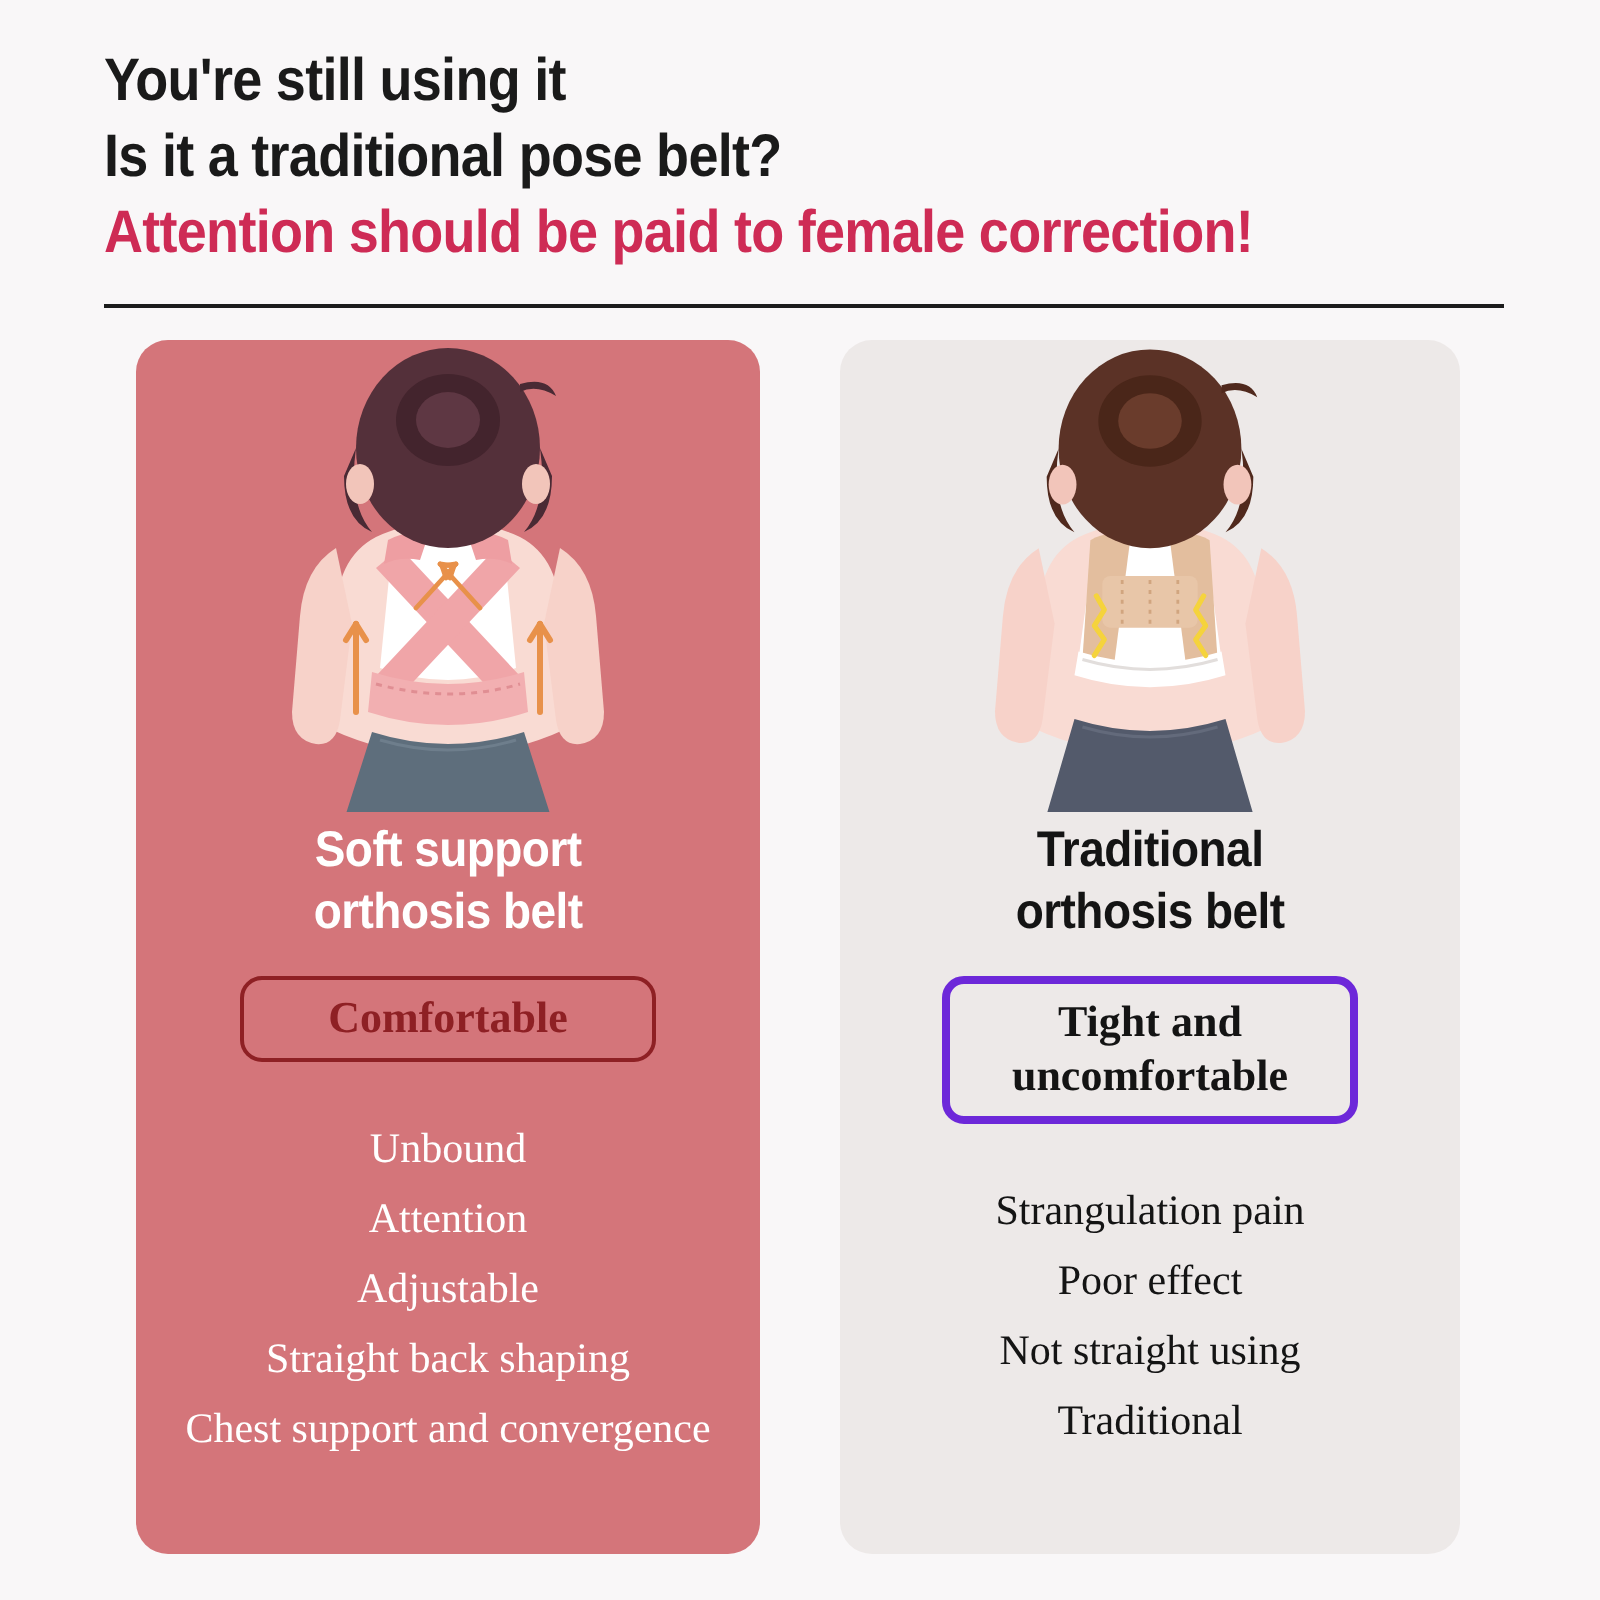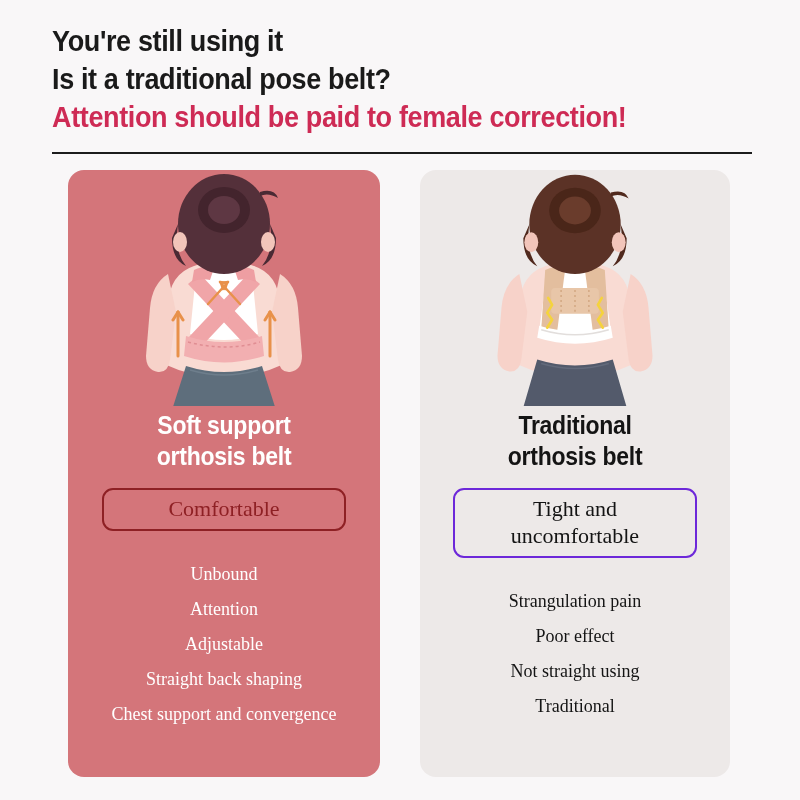--- a/index.html
+++ b/index.html
@@ -100,47 +100,48 @@
     margin-top: 4px;
     transform: scaleX(0.92);
   }
 
   .card--left .card-title { color: #FFFFFF; }
   .card--right .card-title { color: #141414; }
 
   
   .badge {
     margin-top: 16px;
-    width: 244px;
+    width: 208px;
     padding: 5px 6px 7px;
     border-radius: 11px;
     text-align: center;
     font-family: "Liberation Serif", serif;
     font-size: 22px;
     line-height: 27px;
+    font-weight: bold;
   }
 
   .card--left .badge {
     border: 2px solid #8E2024;
     color: #8E2024;
   }
 
   .card--right .badge {
-    border: 2px solid #6d28d9;
+    border: 4px solid #6d28d9;
     color: #141414;
   }
 
   
   .features {
     margin-top: 26px;
     width: 100%;
     list-style: none;
     text-align: center;
     font-family: "Liberation Serif", serif;
-    font-size: 18px;
+    font-size: 21px;
     line-height: 35px;
   }
 
   .card--left .features { color: #FFFFFF; }
   .card--right .features { color: #141414; }
 
   .features li { white-space: nowrap; }
 </style>
 </head>
 <body>

